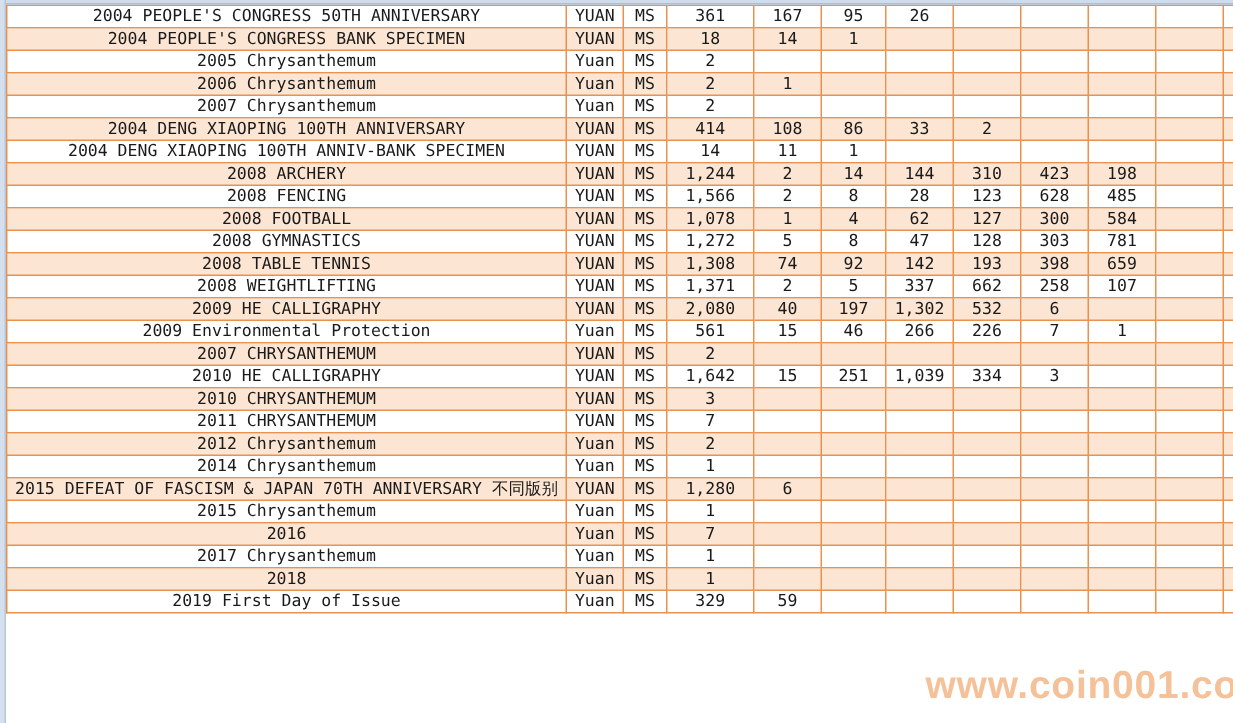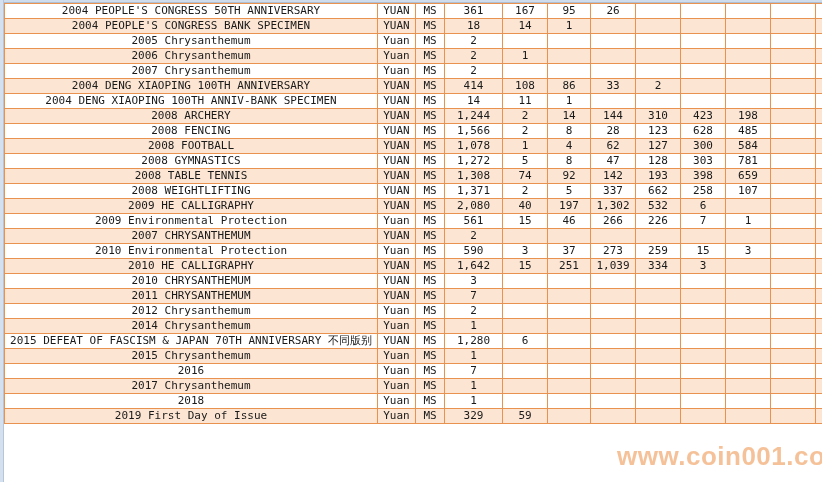--- a/index.html
+++ b/index.html
@@ -329,34 +329,20 @@
     <td></td>
     <td></td>
     <td></td>
     <td></td>
     <td></td>
     <td></td>
     <td></td>
     <td></td>
   </tr>
 
-  <tr>
-    <td>2010 Environmental Protection</td>
-    <td>Yuan</td>
-    <td>MS</td>
-    <td>590</td>
-    <td>3</td>
-    <td>37</td>
-    <td>273</td>
-    <td>259</td>
-    <td>15</td>
-    <td>3</td>
-    <td></td>
-    <td></td>
-  </tr>
 
   <tr>
     <td>2010 HE CALLIGRAPHY</td>
     <td>YUAN</td>
     <td>MS</td>
     <td>1,642</td>
     <td>15</td>
     <td>251</td>
     <td>1,039</td>
     <td>334</td>

